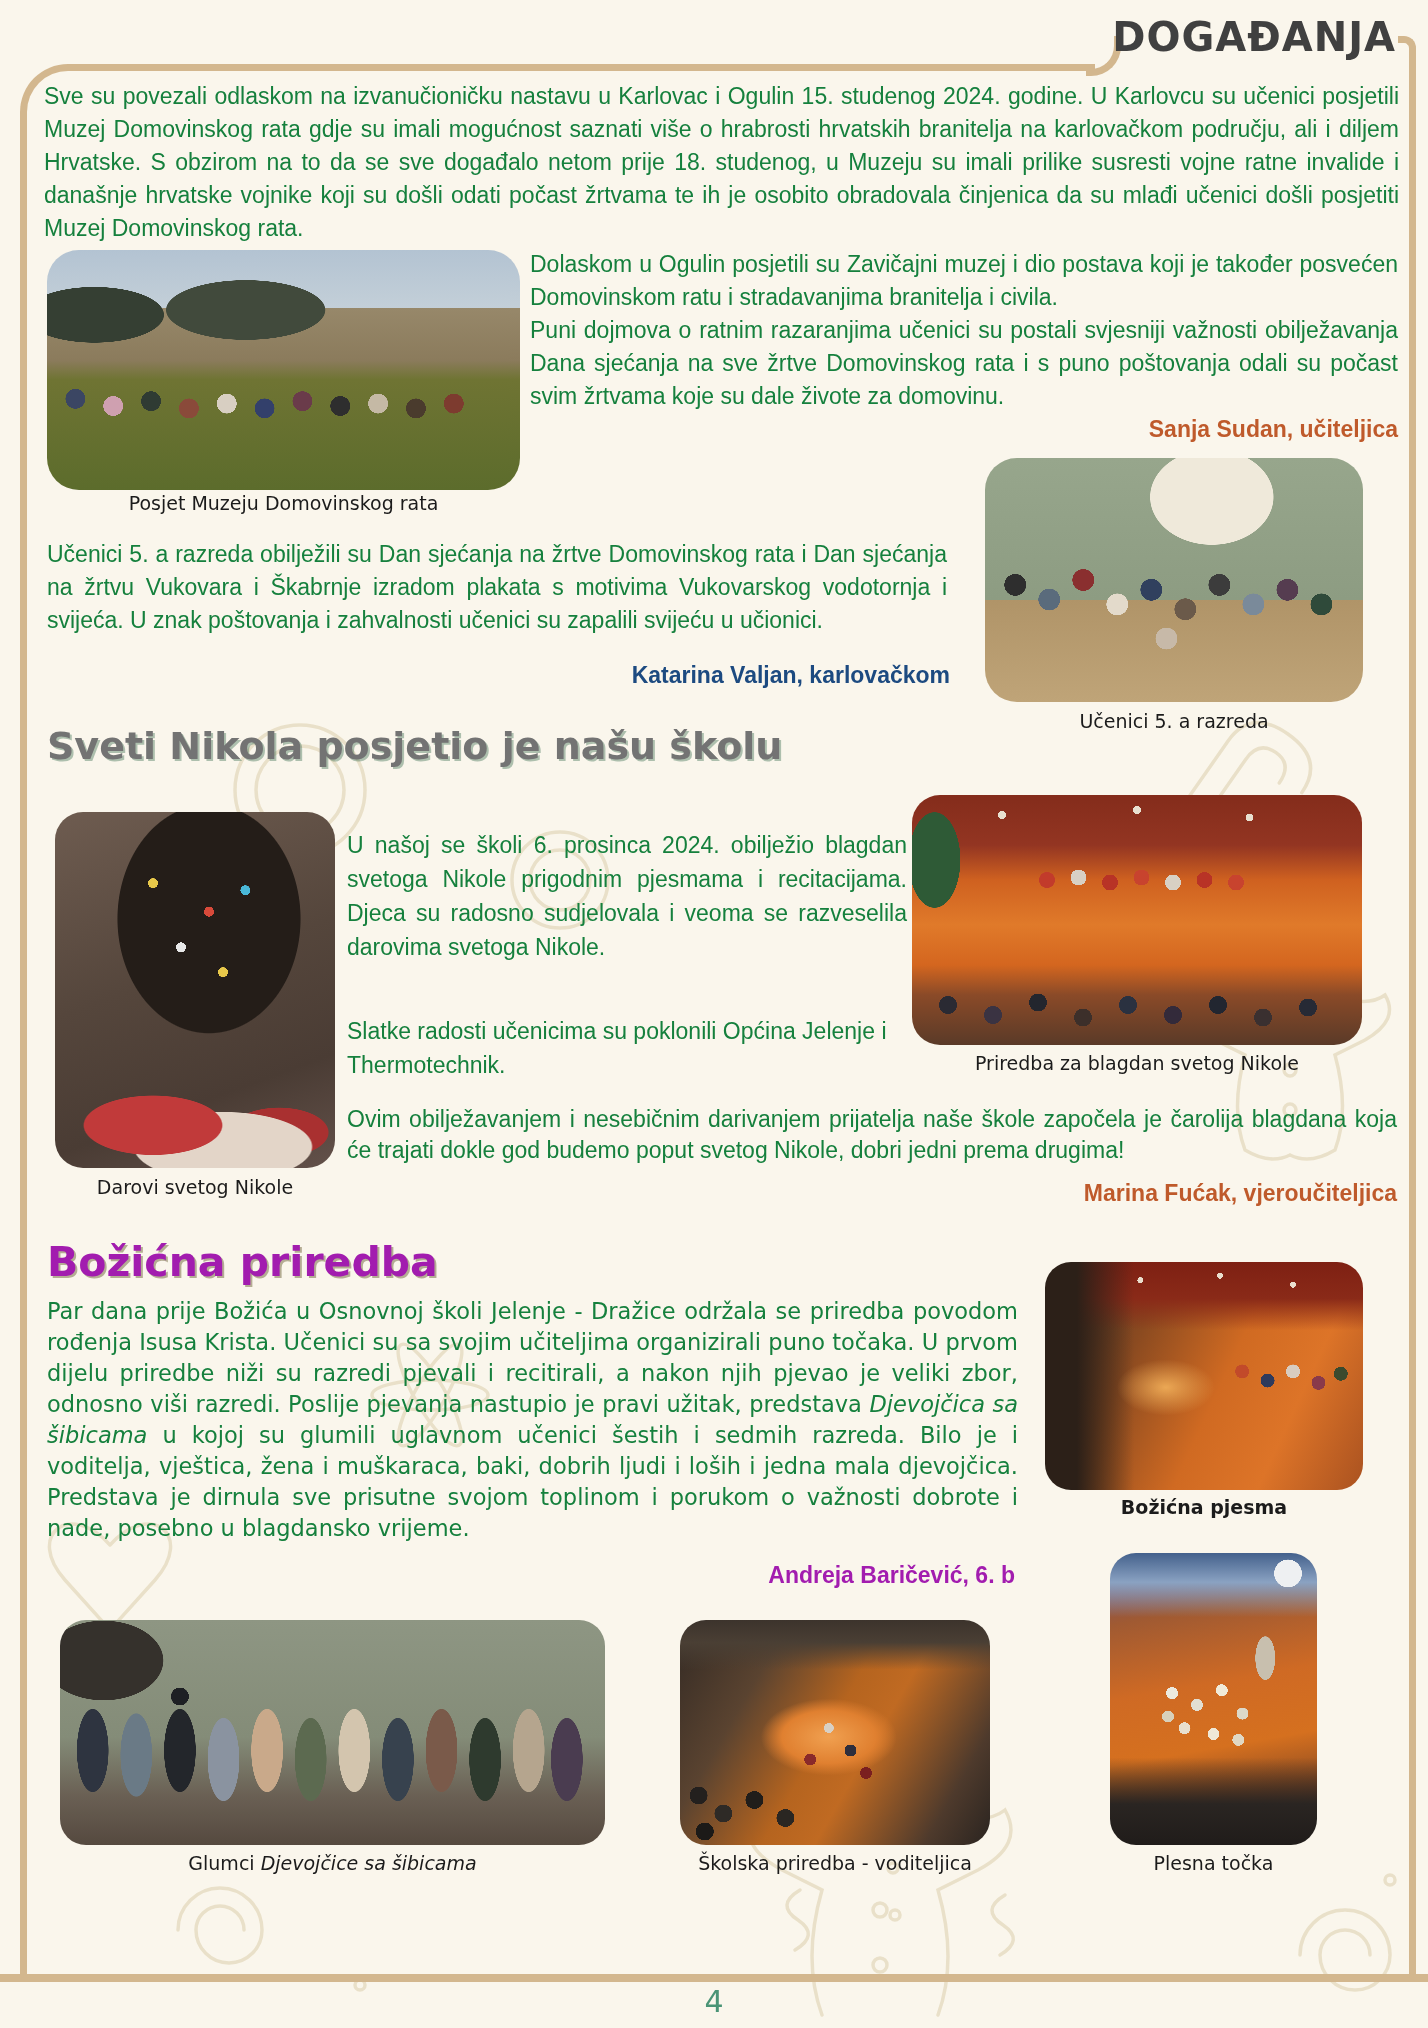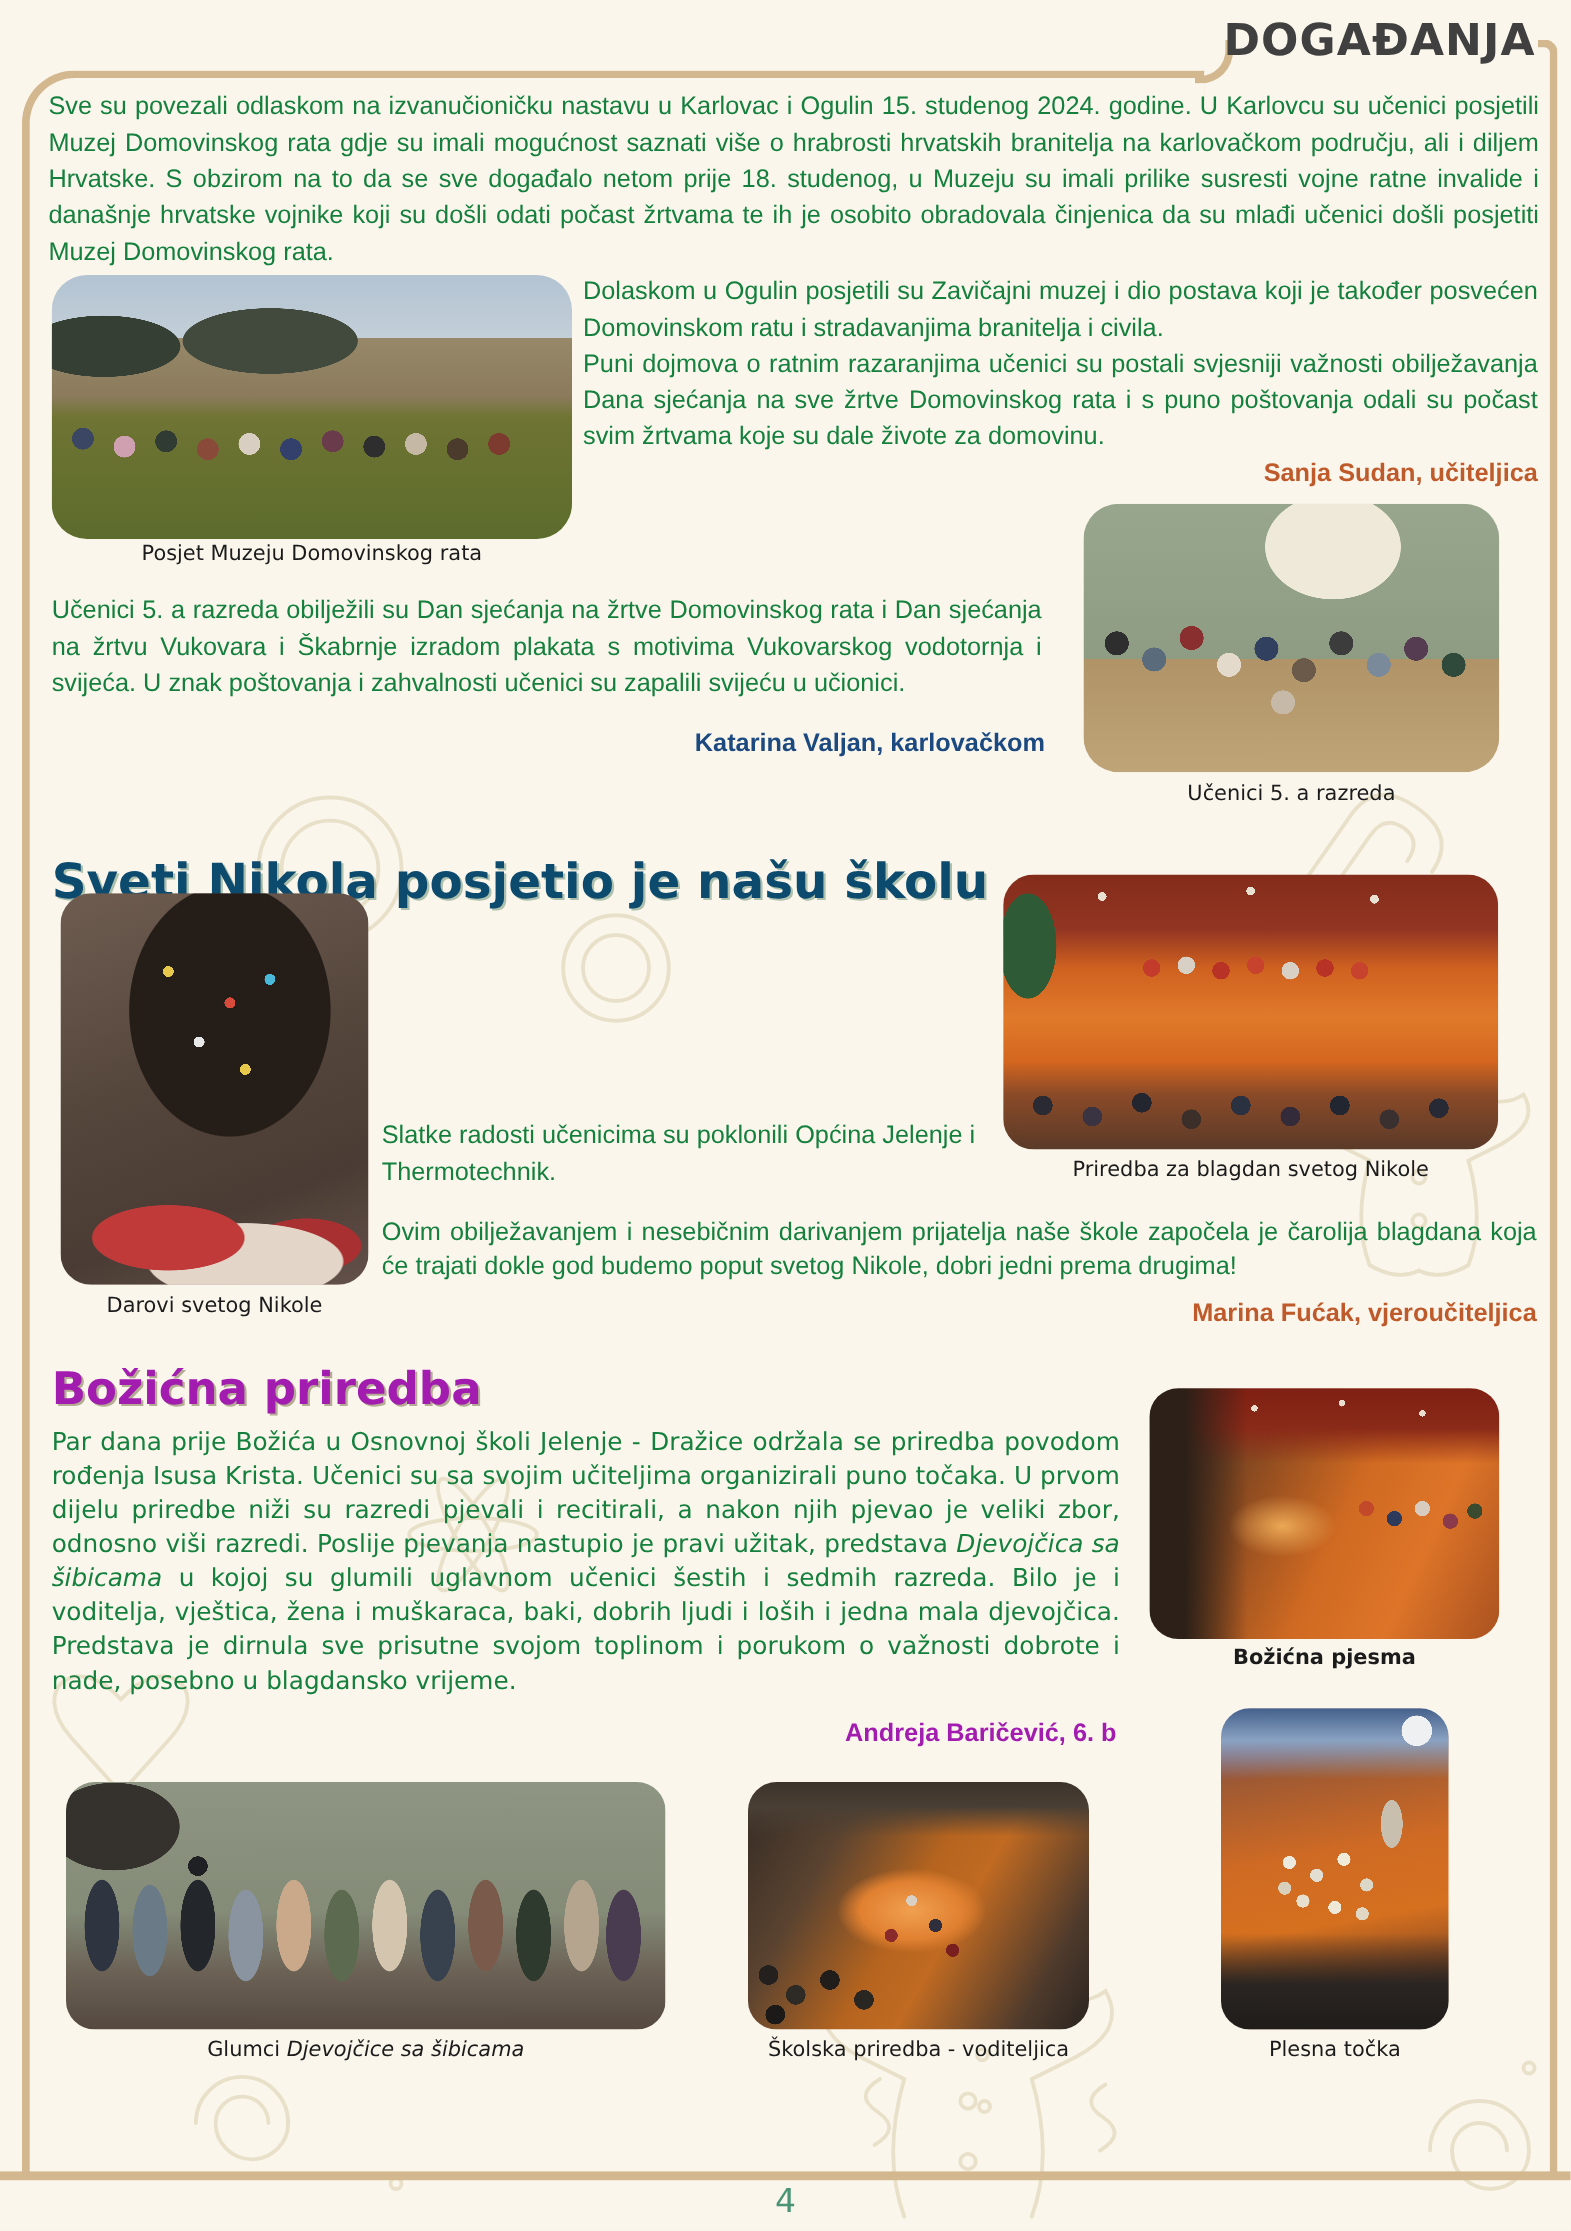--- a/index.html
+++ b/index.html
@@ -21,22 +21,22 @@
              letter-spacing:1px;color:#404040;}
   
   .body-text{position:absolute;font-size:23px;line-height:33px;text-align:justify;color:#15803d;}
   .body-text p{margin:0;}
   .sig{position:absolute;font-weight:700;font-size:23px;text-align:right;}
   .sig-orange{color:#bf5a2b;}
   .sig-blue{color:#1c4a80;}
   .sig-red{color:#a21caf;}
   .caption{position:absolute;font-family:"DejaVu Sans",sans-serif;font-size:19px;
            line-height:23px;text-align:center;color:#1b1b1b;}
-  .h-nikola{position:absolute;left:47px;top:776px;font-family:"DejaVu Sans",sans-serif;
-            font-weight:700;font-size:44px;color:#0c4a6e;text-shadow:2px 2px 0 rgba(58,110,80,.4);}
+  .h-nikola{position:absolute;left:47px;top:724px;font-family:"DejaVu Sans",sans-serif;
+            font-weight:700;font-size:38px;color:#737373;text-shadow:2px 2px 0 rgba(58,110,80,.4);}
   .h-bozic{position:absolute;left:47px;top:1238px;font-family:"DejaVu Sans",sans-serif;
            font-weight:700;font-size:41px;color:#a21caf;text-shadow:2px 2px 0 rgba(96,84,40,.45);}
   .bozic-font{font-family:"DejaVu Sans",sans-serif;font-size:22.5px;line-height:31px;}
   
   .photo{position:absolute;border-radius:32px;background-repeat:no-repeat;}
   .ph-posjet{left:47px;top:250px;width:473px;height:240px;background-image:
     radial-gradient(circle 10px at 6% 62%,#3b4663 98%,transparent),
     radial-gradient(circle 10px at 14% 65%,#cfa0b0 98%,transparent),
     radial-gradient(circle 10px at 22% 63%,#2f3b33 98%,transparent),
     radial-gradient(circle 10px at 30% 66%,#8a4a3a 98%,transparent),
@@ -227,20 +227,21 @@
   <div class="sig sig-blue" style="left:47px;top:662px;width:903px;">Katarina Valjan, karlovačkom</div>
 
   <div class="photo ph-ucenici"></div>
   <div class="caption" style="left:985px;top:710px;width:378px;">Učenici 5. a razreda</div>
 
   <div class="h-nikola">Sveti Nikola posjetio je našu školu</div>
 
   <div class="photo ph-darovi"></div>
   <div class="caption" style="left:55px;top:1176px;width:280px;">Darovi svetog Nikole</div>
 
+  <div class="body-text" style="left:347px;top:828px;width:560px;line-height:34px;">U našoj se školi 6. prosinca 2024. obilježio blagdan svetoga Nikole prigodnim pjesmama i recitacijama. Djeca su radosno sudjelovala i veoma se razveselila darovima svetoga Nikole.</div>
   <div class="body-text" style="left:347px;top:1014px;width:560px;line-height:34px;text-align:left;">Slatke radosti učenicima su poklonili Općina Jelenje i Thermotechnik.</div>
 
   <div class="photo ph-priredba"></div>
   <div class="caption" style="left:912px;top:1052px;width:450px;">Priredba za blagdan svetog Nikole</div>
 
   <div class="body-text" style="left:347px;top:1104px;width:1050px;line-height:31px;">Ovim obilježavanjem i nesebičnim darivanjem prijatelja naše škole započela je čarolija blagdana koja će trajati dokle god budemo poput svetog Nikole, dobri jedni prema drugima!</div>
   <div class="sig sig-orange" style="left:347px;top:1180px;width:1050px;">Marina Fućak, vjeroučiteljica</div>
 
   <div class="h-bozic">Božićna priredba</div>
 

